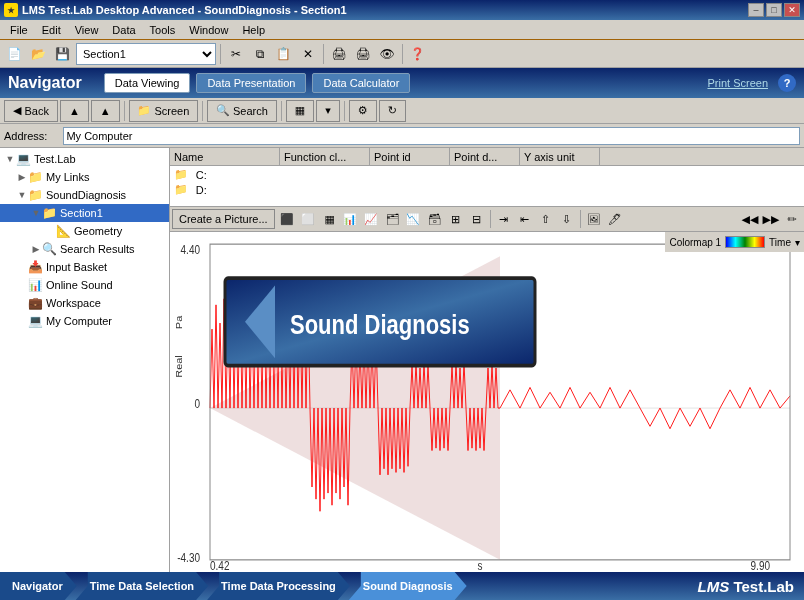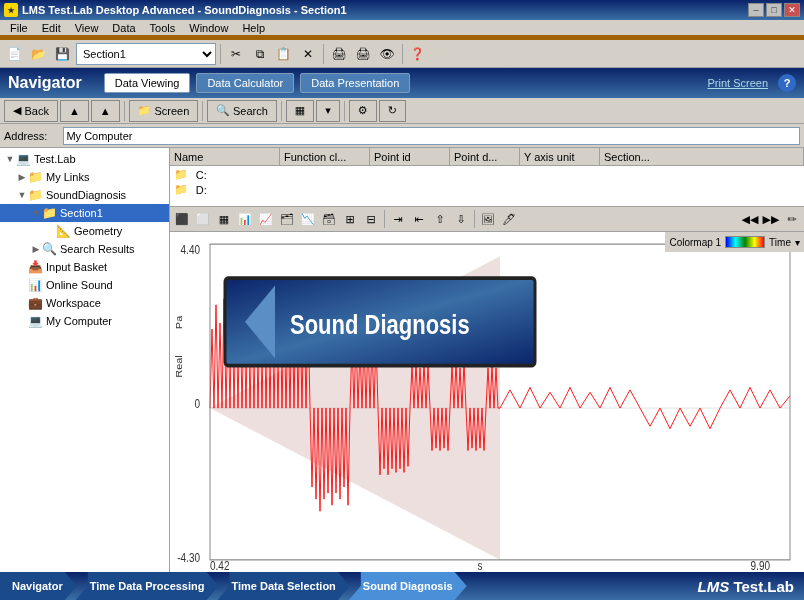--- a/index.html
+++ b/index.html
@@ -20,21 +20,21 @@
     .title-bar-controls { display: flex; gap: 2px; }
     .title-btn { width: 16px; height: 14px; background: #c0c0c0; border: 1px solid #888; font-size: 9px; display: flex; align-items: center; justify-content: center; cursor: pointer; color: #333; }
 
     
     .menu-bar {
       background: #d4d0c8;
       height: 20px;
       display: flex;
       align-items: center;
       padding: 0 4px;
-      border-bottom: 5px solid #a16207;
+      border-bottom: 1px solid #a16207;
       gap: 2px;
     }
     .menu-item { padding: 1px 6px; font-size: 11px; cursor: pointer; color: #000; }
 
     
     .toolbar {
       background: #d4d0c8;
       height: 28px;
       display: flex;
       align-items: center;
@@ -316,22 +316,22 @@
   <div class="toolbar-btn">🖨</div>
   <div class="toolbar-btn">🖨</div>
   <div class="toolbar-btn">👁</div>
   <div class="toolbar-sep"></div>
   <div class="toolbar-btn">❓</div>
 </div>
 
 <div class="nav-header">
   <span class="nav-title">Navigator</span>
   <div class="nav-tab active">Data Viewing</div>
+  <div class="nav-tab">Data Presentation</div>
   <div class="nav-tab">Data Calculator</div>
-  <div class="nav-tab">Data Presentation</div>
   <span class="nav-print">Print Screen</span>
   <div class="nav-help">?</div>
 </div>
 
 <div class="nav-buttons">
   <button class="nav-btn">
     <span>◀</span>
     <span>Back</span>
   </button>
   <button class="nav-btn">
@@ -429,35 +429,35 @@
   </div>
 
   <div class="right-panel">
 
     <div class="file-list-header">
       <div class="file-col" style="width:110px">Name</div>
       <div class="file-col" style="width:90px">Function cl...</div>
       <div class="file-col" style="width:80px">Point id</div>
       <div class="file-col" style="width:70px">Point d...</div>
       <div class="file-col" style="width:80px">Y axis unit</div>
-      <div class="file-col" style="flex:1">Section...</div>
     </div>
 
     <div class="file-list" style="height:40px; flex: none;">
       <div class="file-row">
         <span style="margin-right:4px">📁</span>
         <span class="file-cell">C:</span>
       </div>
       <div class="file-row">
         <span style="margin-right:4px">📁</span>
         <span class="file-cell">D:</span>
       </div>
     </div>
 
     <div class="viz-toolbar">
+      <button class="create-picture-btn">Create a Picture...</button>
       <div class="viz-btn">⬛</div>
       <div class="viz-btn">⬜</div>
       <div class="viz-btn">▦</div>
       <div class="viz-btn">📊</div>
       <div class="viz-btn">📈</div>
       <div class="viz-btn">🗂</div>
       <div class="viz-btn">📉</div>
       <div class="viz-btn">🗃</div>
       <div class="viz-btn">⊞</div>
       <div class="viz-btn">⊟</div>
@@ -541,24 +541,24 @@
     </div>
   </div>
 </div>
 
 <div class="workflow-bar">
   <div class="workflow-tabs">
     <div class="workflow-tab" style="background:#1a4a8a; padding-left:12px; clip-path: polygon(0 0, calc(100% - 12px) 0, 100% 50%, calc(100% - 12px) 100%, 0 100%);">
       <span>Navigator</span>
     </div>
     <div class="workflow-tab" style="background:#1a4a8a; margin-left:-1px; clip-path: polygon(12px 0, calc(100% - 12px) 0, 100% 50%, calc(100% - 12px) 100%, 0 100%, 12px 50%);">
+      <span>Time Data Selection</span>
+    </div>
+    <div class="workflow-tab" style="background:#1a4a8a; margin-left:-1px; clip-path: polygon(12px 0, calc(100% - 12px) 0, 100% 50%, calc(100% - 12px) 100%, 0 100%, 12px 50%);">
       <span>Time Data Processing</span>
-    </div>
-    <div class="workflow-tab" style="background:#1a4a8a; margin-left:-1px; clip-path: polygon(12px 0, calc(100% - 12px) 0, 100% 50%, calc(100% - 12px) 100%, 0 100%, 12px 50%);">
-      <span>Time Data Selection</span>
     </div>
     <div class="workflow-tab active" style="background:#4a90d9; margin-left:-1px; clip-path: polygon(12px 0, calc(100% - 12px) 0, 100% 50%, calc(100% - 12px) 100%, 0 100%, 12px 50%);">
       <span>Sound Diagnosis</span>
     </div>
   </div>
   <div class="lms-logo">
     <span style="font-style:italic;">LMS</span> Test.Lab
   </div>
 </div>
 

